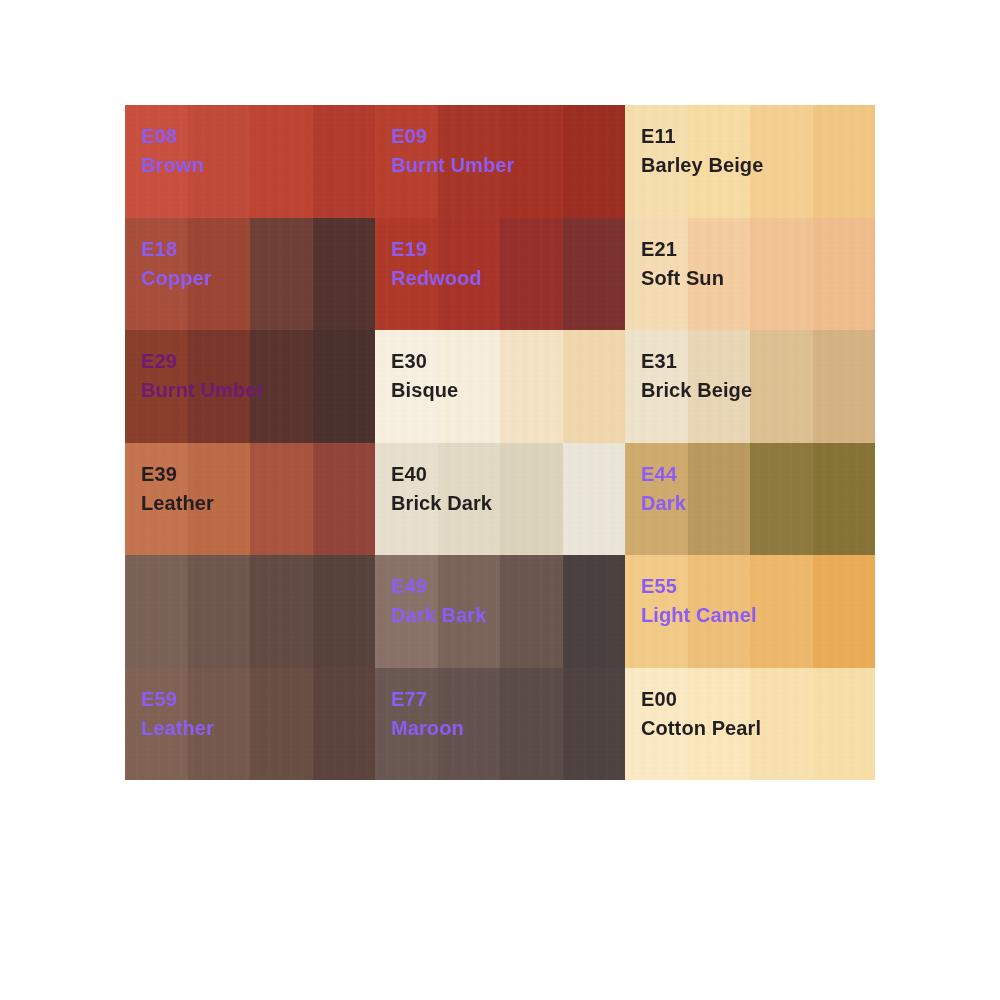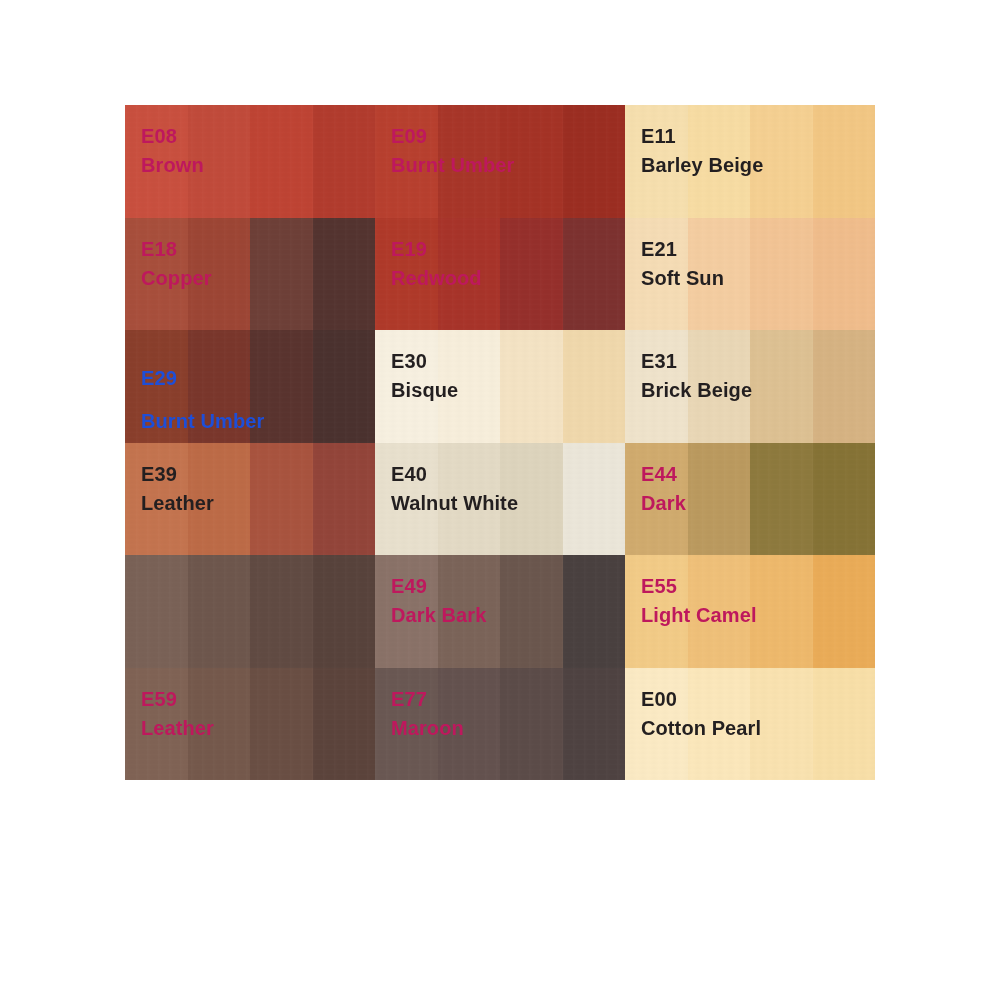--- a/index.html
+++ b/index.html
@@ -82,27 +82,27 @@
     font-weight: 700;
   }
   .swatch-name {
     display: block;
     font-size: 20px;
     font-weight: 700;
     margin-top: 3px;
   }
 
   .text-light .swatch-code,
-  .text-light .swatch-name { color: #be185d; }
+  .text-light .swatch-name { color: #8b5cf6; }
 
   .text-dark .swatch-code,
   .text-dark .swatch-name { color: #231f20; }
 
   .text-muted .swatch-code,
-  .text-muted .swatch-name { color: #1d4ed8; margin-top: 17px; }
+  .text-muted .swatch-name { color: #701a75; }
 </style>
 </head>
 <body>
 
 <div id="chart-root">
   <div class="swatch-grid">
       <div class="swatch text-light">
         <div class="swatch-bands">
           <div class="band" style="background: rgb(201, 80, 63);"></div>
           <div class="band" style="background: rgb(193, 75, 59);"></div>
@@ -235,21 +235,21 @@
       <div class="swatch text-dark">
         <div class="swatch-bands">
           <div class="band" style="background: rgb(232, 224, 205);"></div>
           <div class="band" style="background: rgb(227, 218, 197);"></div>
           <div class="band" style="background: rgb(221, 212, 189);"></div>
           <div class="band" style="background: rgb(235, 230, 217);"></div>
         </div>
         <div class="swatch-texture"></div>
         <div class="swatch-label">
           <span class="swatch-code">E40</span>
-          <span class="swatch-name">Walnut White</span>
+          <span class="swatch-name">Brick Dark</span>
         </div>
       </div>
       <div class="swatch text-light">
         <div class="swatch-bands">
           <div class="band" style="background: rgb(208, 171, 110);"></div>
           <div class="band" style="background: rgb(187, 154, 95);"></div>
           <div class="band" style="background: rgb(142, 122, 62);"></div>
           <div class="band" style="background: rgb(134, 115, 54);"></div>
         </div>
         <div class="swatch-texture"></div>

